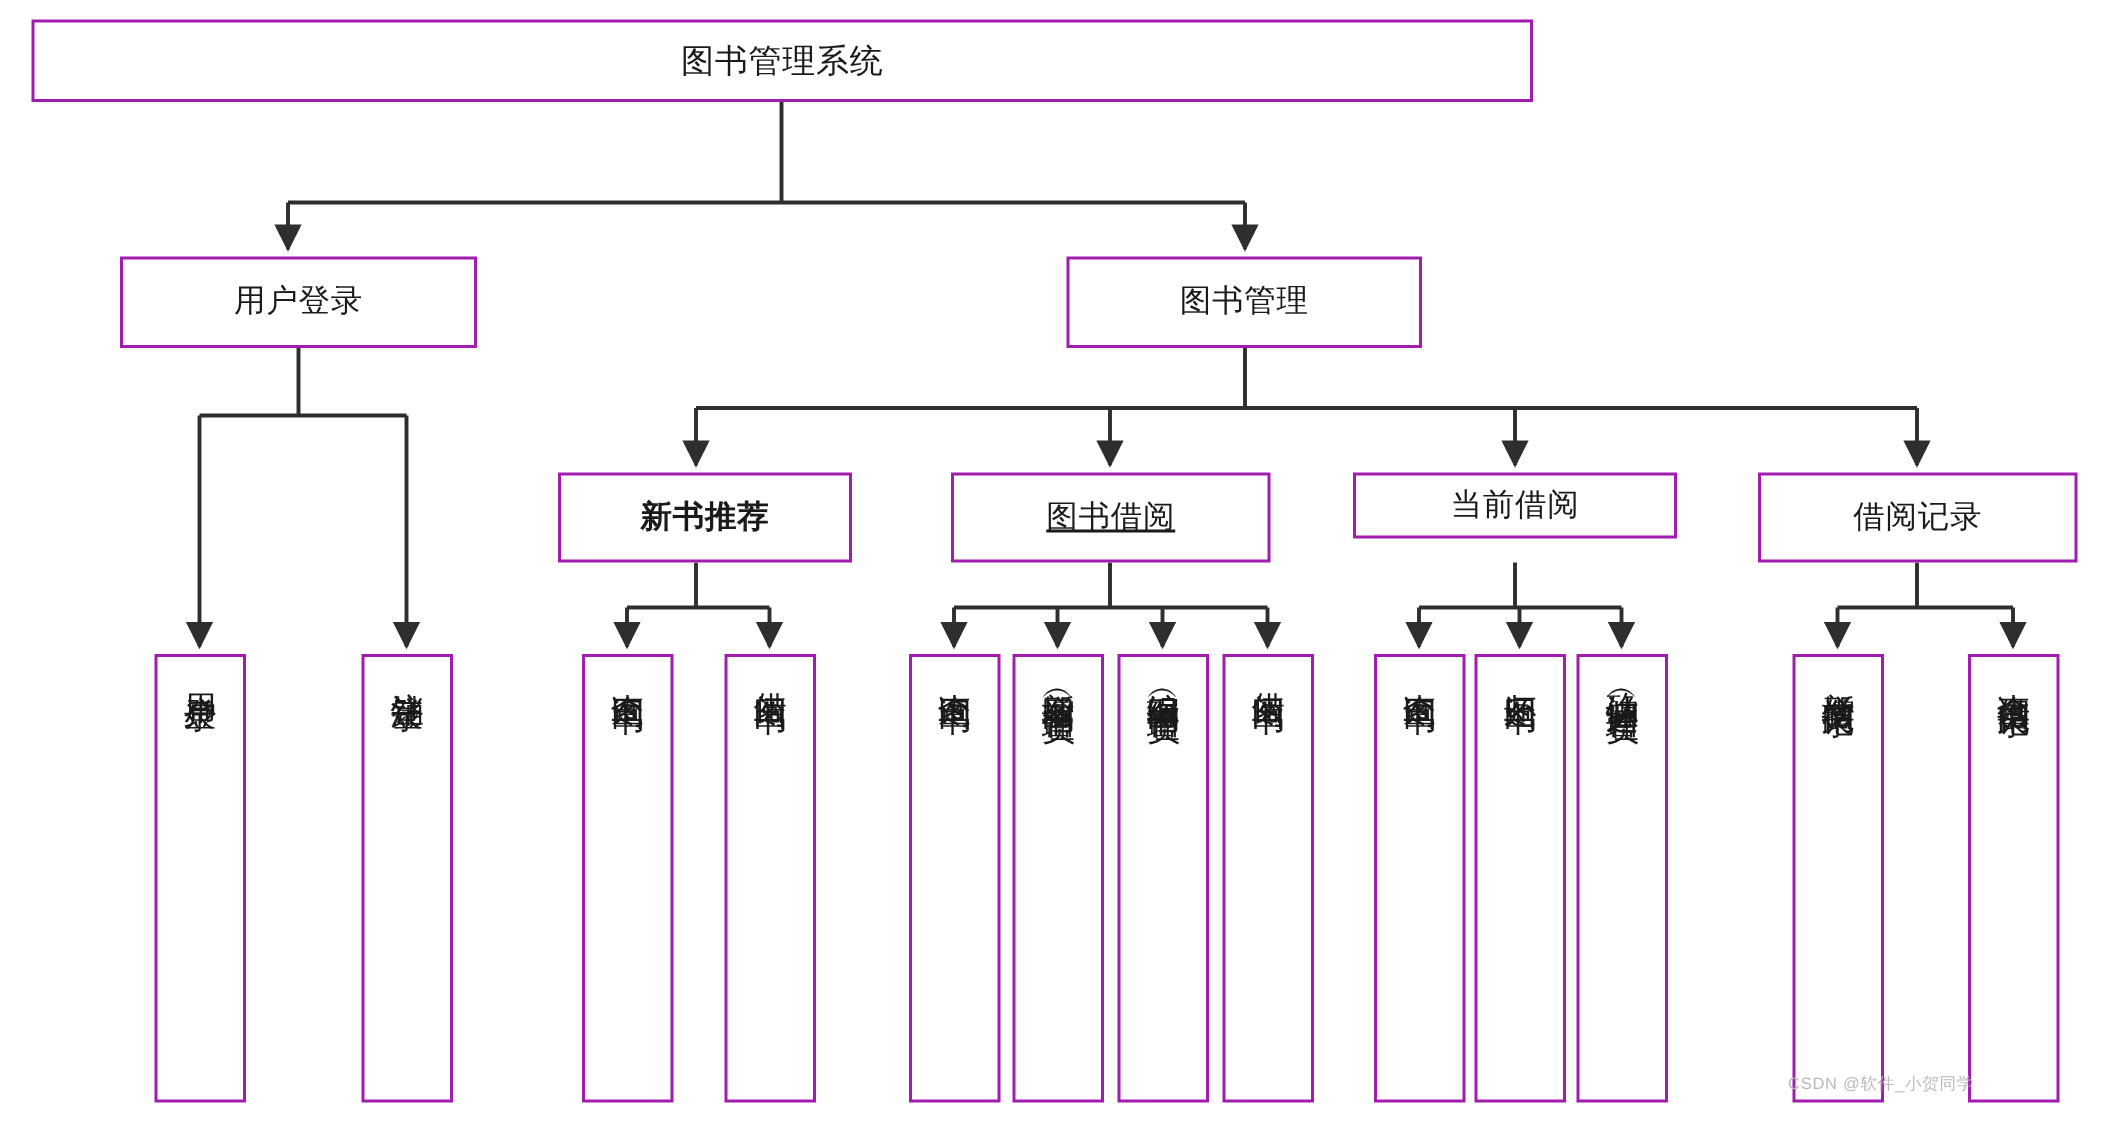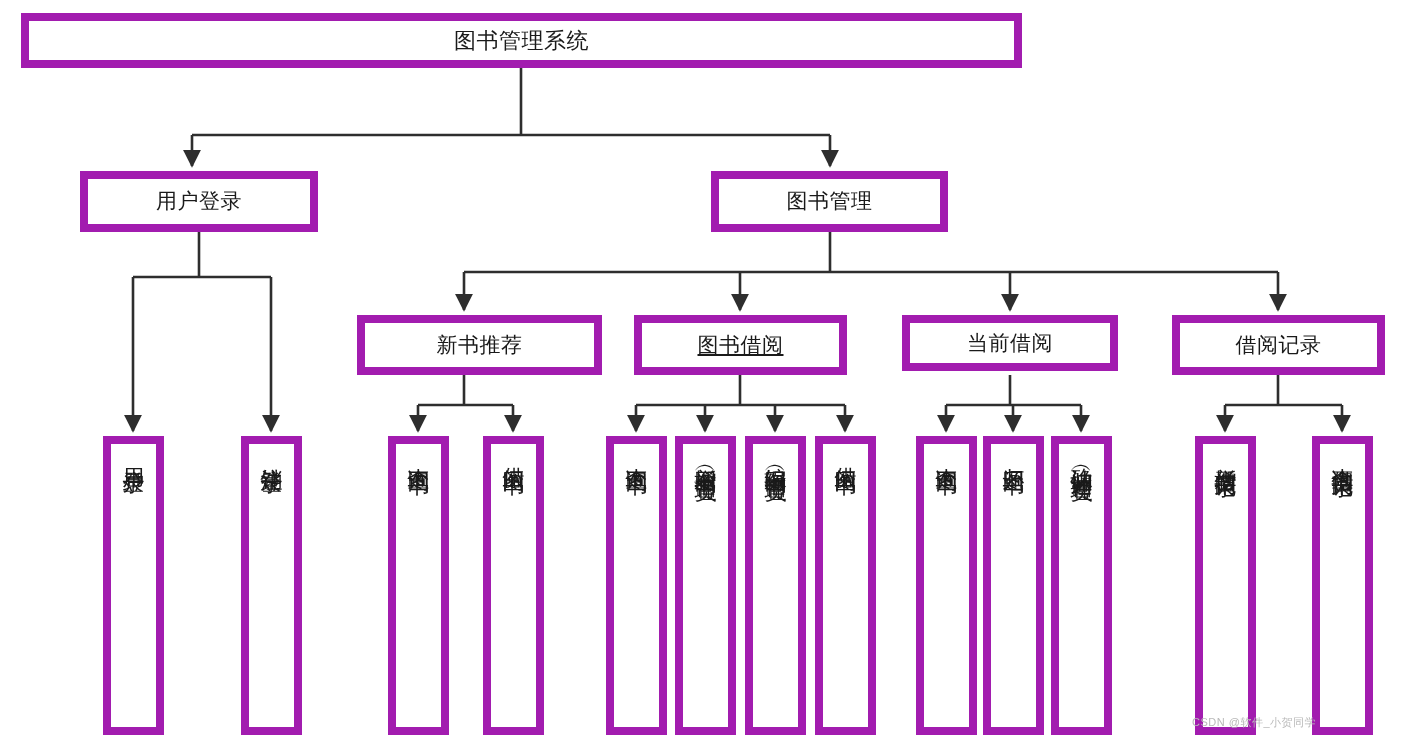--- a/index.html
+++ b/index.html
@@ -22,21 +22,21 @@
     position: absolute;
     left: 0;
     top: 0;
     width: 1405px;
     height: 747px;
     pointer-events: none;
   }
   .node {
     position: absolute;
     box-sizing: border-box;
-    border: 8px solid #a21caf;
+    border: 2px solid #a21caf;
     background: #ffffff;
     display: flex;
     align-items: center;
     justify-content: center;
     color: #1a1a1a;
     text-align: center;
   }
   .node .label {
     display: block;
     line-height: 1.08;
@@ -132,27 +132,27 @@
     <span class="label">图书管理系统</span>
   </div>
 
   <div class="node h" style="left:80px; top:171px; width:238px; height:61px;">
     <span class="label">用户登录</span>
   </div>
   <div class="node h" style="left:711px; top:171px; width:237px; height:61px;">
     <span class="label">图书管理</span>
   </div>
 
-  <div class="node h" style="left:357px; top:315px; width:245px; height:60px;">
+  <div class="node h" style="left:372px; top:315px; width:196px; height:60px;font-weight:bold;">
     <span class="label">新书推荐</span>
   </div>
   <div class="node h" style="left:634px; top:315px; width:213px; height:60px;text-decoration:underline;">
     <span class="label">图书借阅</span>
   </div>
-  <div class="node h" style="left:902px; top:315px; width:216px; height:56px;">
+  <div class="node h" style="left:902px; top:315px; width:216px; height:44px;">
     <span class="label">当前借阅</span>
   </div>
   <div class="node h" style="left:1172px; top:315px; width:213px; height:60px;">
     <span class="label">借阅记录</span>
   </div>
 
   <div class="node v" style="left:103px; top:436px; width:61px; height:299px;">
     <span class="label">用户登录</span>
   </div>
   <div class="node v" style="left:241px; top:436px; width:61px; height:299px;">

